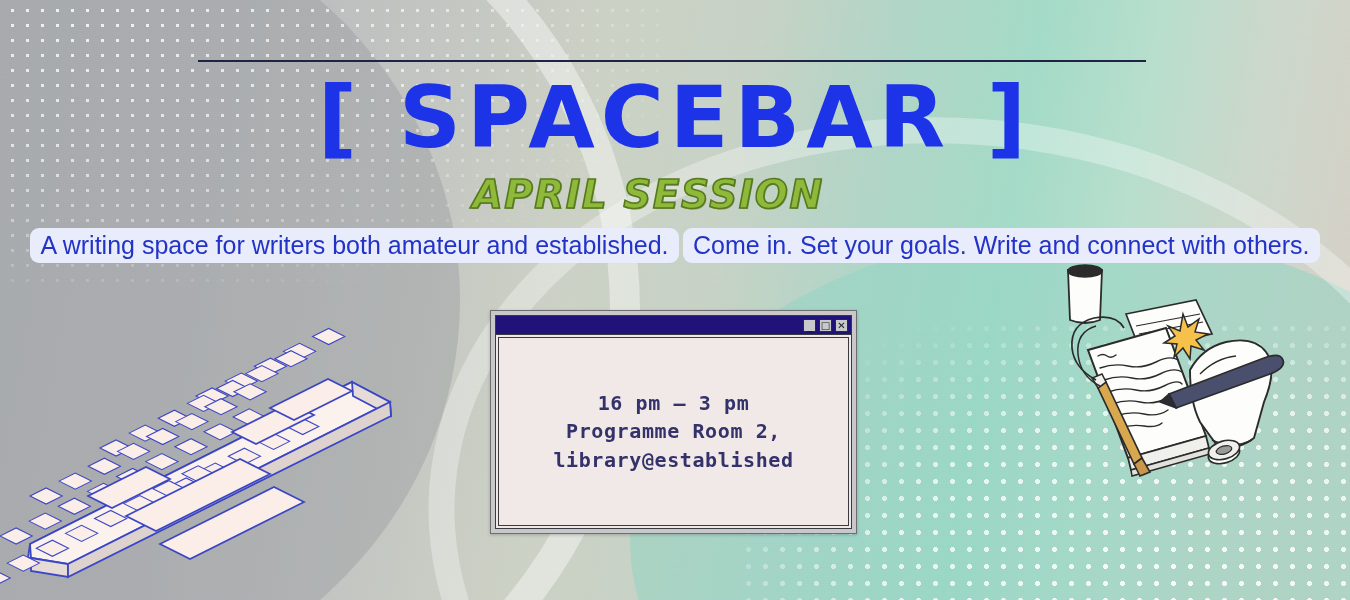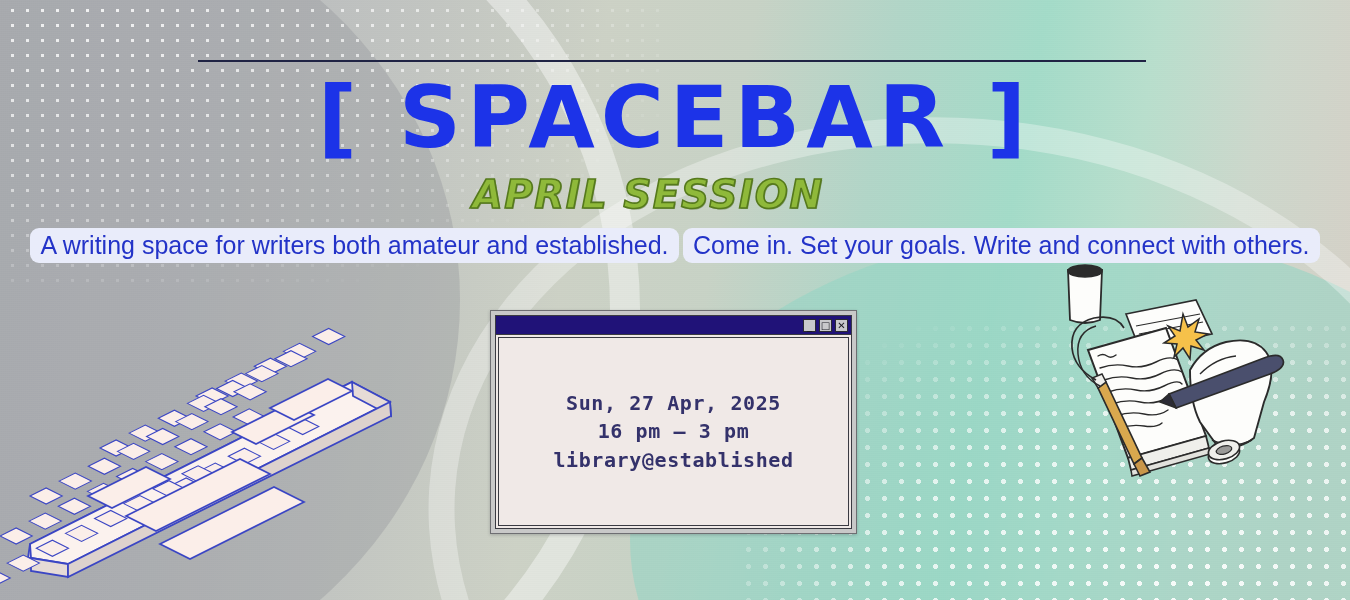--- a/index.html
+++ b/index.html
@@ -268,22 +268,22 @@
 
     <div class="window">
       <div class="win-inner">
         <div class="titlebar">
           <div class="winbtn">_</div>
           <div class="winbtn">□</div>
           <div class="winbtn">✕</div>
         </div>
         <div class="win-body">
           <div class="win-text">
-            <div>Sun, 27 Apr, 2025</div>
             <div>16 pm — 3 pm</div>
+            <div>Programme Room 2,</div>
             <div>library@established</div>
           </div>
         </div>
       </div>
     </div>
 
     <div class="keyboard">
       <svg width="430" height="300" viewBox="0 0 430 300">
         <defs>
           <g id="kcap">

